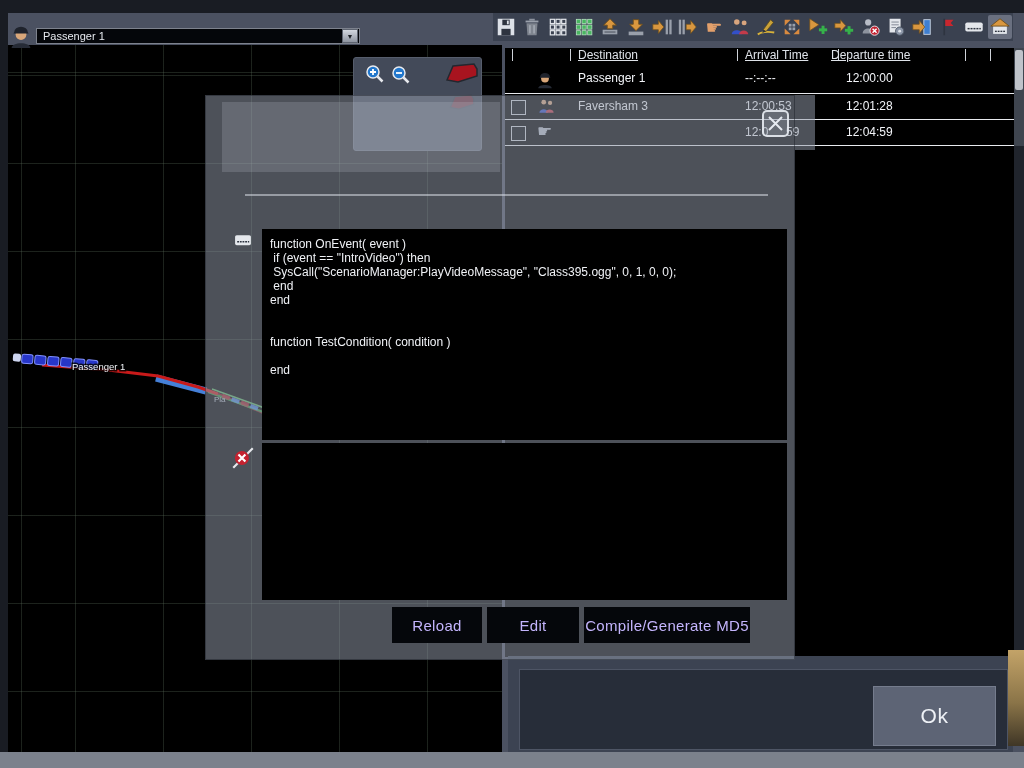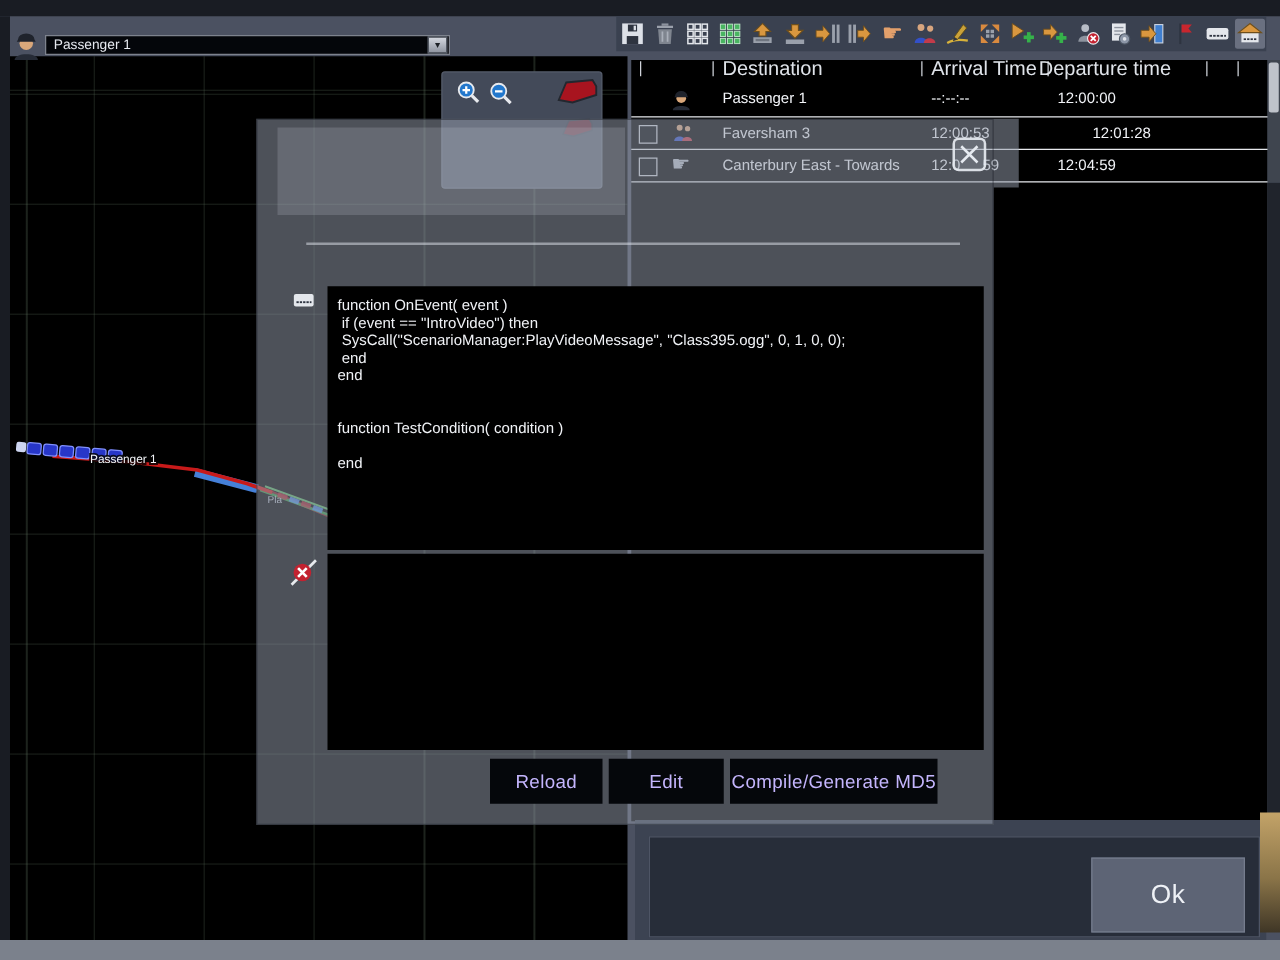--- a/index.html
+++ b/index.html
@@ -29,21 +29,21 @@
     display:flex;align-items:center;gap:2px;padding-left:1px;box-sizing:border-box;}
   .ticon{width:24px;height:24px;display:flex;align-items:center;justify-content:center;flex:0 0 24px;}
   .ticon.active{background:#6a7080;border-radius:2px;}
   
   #right-black{left:505px;top:48px;width:509px;height:609px;background:#000;z-index:3;}
   #scroll-track{left:1014px;top:48px;width:10px;height:98px;background:#3f454f;z-index:4;}
   #scroll-thumb{left:1015px;top:50px;width:8px;height:40px;background:#bfc3ca;border-radius:2px;z-index:5;}
   #right-edge{left:1014px;top:146px;width:10px;height:511px;background:#20242c;z-index:3;}
   #tbl-head{left:505px;top:48px;width:509px;height:15px;z-index:4;}
   .htick{position:absolute;top:1px;width:1px;height:12px;background:#cfd3da;}
-  .hlabel{position:absolute;top:0;font-size:16px;color:#dfe3e9;line-height:15px;white-space:nowrap;}
+  .hlabel{position:absolute;top:0;font-size:12px;color:#dfe3e9;line-height:15px;white-space:nowrap;text-decoration:underline;}
   .trow{left:505px;width:509px;border-bottom:1px solid #e8eaee;z-index:4;box-sizing:border-box;}
   .trow .cell{position:absolute;font-size:12px;color:#f2f4f8;white-space:nowrap;}
   .cbx{position:absolute;width:13px;height:13px;border:1px solid #cfd3da;background:rgba(20,22,28,.4);}
   
   .ovl{background:rgba(148,155,170,0.52);z-index:20;}
   #dlg-body{left:205px;top:95px;width:590px;height:565px;border:1px solid rgba(25,28,35,.45);box-sizing:border-box;}
   #dlg-band{left:795px;top:95px;width:20px;height:55px;}
   #dlg-inner{left:222px;top:102px;width:278px;height:70px;background:rgba(210,215,226,.18);z-index:21;}
   #dlg-divider{left:245px;top:194px;width:523px;height:2px;background:rgba(228,232,240,.5);z-index:21;}
   #close-btn{left:762px;top:110px;width:27px;height:27px;border:2px solid rgba(232,236,242,.9);
@@ -314,27 +314,26 @@
 <div class="abs trow" style="top:94px;height:26px;">
   <span class="cbx" style="left:6px;top:6px;"></span>
   <svg class="cell" style="left:32px;top:3px;" width="19" height="19" viewBox="0 0 24 24">
     <circle cx="8.5" cy="6.5" r="3" fill="#d8a57e"></circle>
       <path d="M3,20 c0,-6 11,-6 11,0 z" fill="#3350c8"></path>
       <circle cx="16.5" cy="7.5" r="2.7" fill="#d8a57e"></circle>
       <path d="M11,20 c0,-5.5 10,-5.5 10,0 z" fill="#c23b4a"></path>
   </svg>
   <span class="cell" style="left:73px;line-height:25px;">Faversham 3</span>
   <span class="cell" style="left:240px;line-height:25px;">12:00:53</span>
-  <span class="cell" style="left:341px;line-height:25px;margin-left:28px;">12:01:28</span>
+  <span class="cell" style="left:341px;line-height:25px;">12:01:28</span>
 </div>
 
 <div class="abs trow" style="top:120px;height:26px;">
   <span class="cbx" style="left:6px;top:6px;"></span>
   <span class="cell" style="left:32px;top:1px;font-size:17px;color:#b9bec8;">☛</span>
-  <span class="cell" style="left:73px;line-height:25px;">Canterbury East - Towards</span>
   <span class="cell" style="left:240px;line-height:25px;">12:0</span>
   <span class="cell" style="left:281px;line-height:25px;">59</span>
   <span class="cell" style="left:341px;line-height:25px;">12:04:59</span>
 </div>
 
 <div class="abs" id="map-ctl"></div>
 <svg class="abs" id="zoom-in" width="22" height="22" viewBox="0 0 22 22">
   <circle cx="9" cy="9" r="6" fill="#2277cc" stroke="#e8eaee" stroke-width="1.5"></circle>
   <path d="M6,9 h6 M9,6 v6" stroke="#fff" stroke-width="1.8"></path>
   <line x1="13.5" y1="13.5" x2="18.5" y2="18.5" stroke="#e8eaee" stroke-width="2.5"></line>

